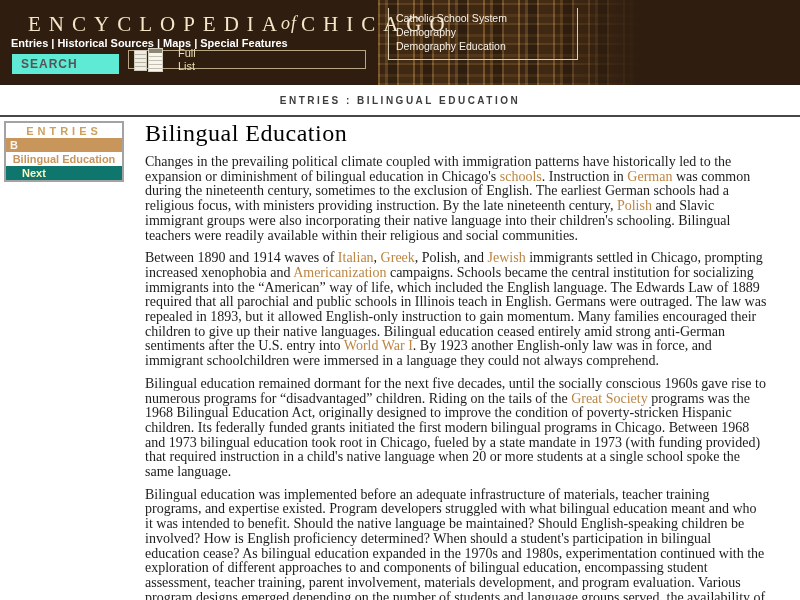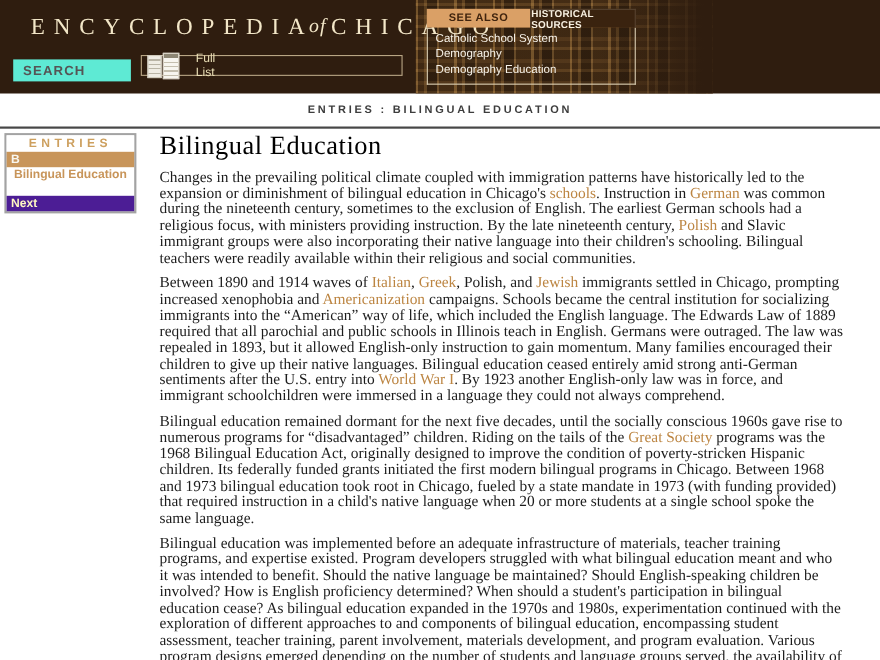--- a/index.html
+++ b/index.html
@@ -60,60 +60,57 @@
   .crumb { font-size:10px; font-weight:bold; letter-spacing:2.5px; color:#3d3d3d; }
 
   
   .content { position:relative; }
 
   .sidebox { position:absolute; left:4px; top:4px; width:120px;
              border:2px solid #a3a3a3; background:#fff; font-size:11px; font-weight:bold; }
   .side-hd { color:#cda05f; letter-spacing:4px; text-align:center; padding:2px 0 1px; background:#fff; }
   .side-letter { background:#c8955a; color:#f8f6ee; padding:1px 0 1px 4px; cursor:pointer; }
   .side-cur { color:#c8955a; text-align:center; padding:1px 0; }
-  .side-next { background:#4c1d95; color:#fdf6c2; padding:1px 0 1px 4px; cursor:pointer;margin-top:12px; }
+  .side-next { background:#0f766e; color:#fdf6c2; padding:1px 0 1px 16px; cursor:pointer; }
 
   .article { margin:0 28px 0 145px; padding-top:3px;
              font-family:"Liberation Serif", serif; color:#1c1c1c; }
   .article h1 { font-family:"Liberation Serif", serif; font-weight:normal;
                 font-size:24px; letter-spacing:.5px; margin:0 0 8px; color:#000; }
   .article p { font-size:14px; line-height:14.7px; margin:0 0 8px; max-width:622px; }
   .article .lnk { color:#bc8542; cursor:pointer; text-decoration:none; }
 </style>
 </head>
 <body>
 
 <div class="page">
 
   <div class="header">
     <div class="texture">
       
     </div>
 
     <div class="logo"><span>ENCYCLOPEDIA</span><span class="of">of</span><span>CHICAGO</span></div>
 
+    <div class="mainnav"><span class="item">Entries</span><span class="sep">|</span><span class="item">Historical Sources</span><span class="sep">|</span><span class="item">Maps</span><span class="sep">|</span><span class="item">Special Features</span></div>
 
     <input class="searchbox" readonly="" value="SEARCH" style="">
 
     <div class="fulllist">
       <div class="thumb">
         <div class="pg1"></div>
           <div class="pg2"></div>
       </div>
       <div class="lbl">
         <div>Full</div>
         <div>List</div>
       </div>
     </div>
 
     <div class="seealso">
-      <div class="tabs">
-        <div class="tab-see">SEE ALSO</div>
-        <div class="tab-hist">HISTORICAL SOURCES</div>
-      </div>
       <div class="panel">
           <div class="plink">Catholic School System</div>
           <div class="plink">Demography</div>
           <div class="plink">Demography Education</div>
         </div>
     </div>
   </div>
 
   <div class="crumbbar">
     <div class="crumb">ENTRIES : BILINGUAL EDUCATION</div>

